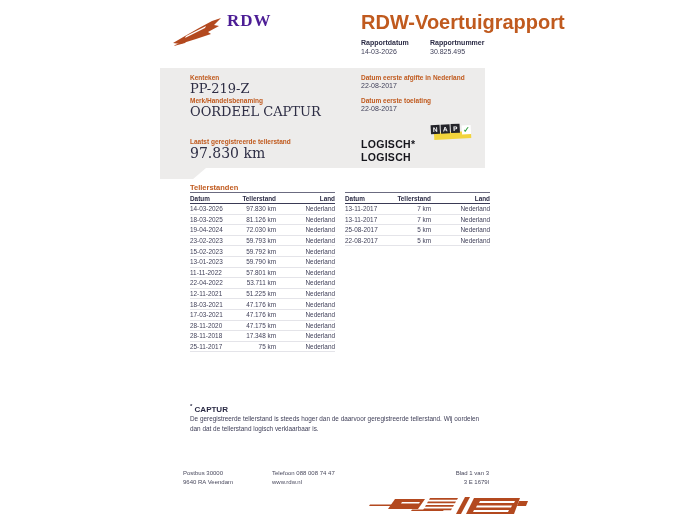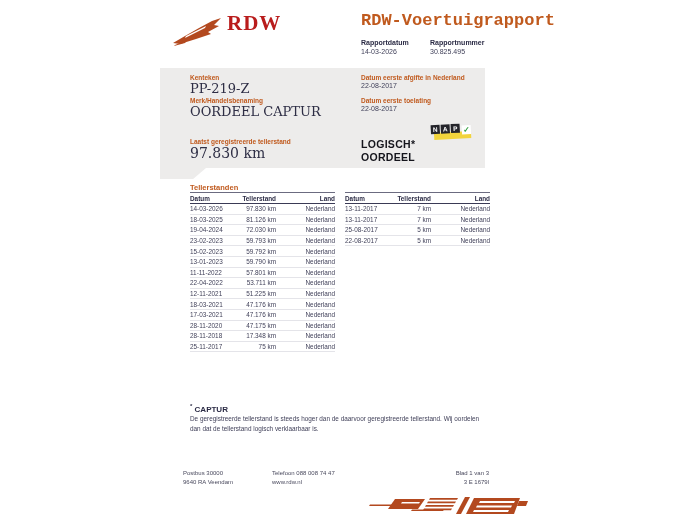--- a/index.html
+++ b/index.html
@@ -1,23 +1,23 @@
 <!DOCTYPE html>
 <html style="--accent: #C05A1E; --brand: #B3491F; --navy: #3F3F58; --navy-dark: #2B2B45; --box: #EDECEB; --nap-yellow: #F2D43C; --check-green: #2F9E3B;"><head>
 <meta charset="utf-8">
 <style>
   html,body{margin:0;padding:0;background:#fff;}
   .page{position:relative;width:685px;height:514px;background:#ffffff;overflow:hidden;
         font-family:"Liberation Sans",sans-serif;color:var(--navy);}
   .abs{position:absolute;}
 
   
-  .rdw-word{font-family:"Liberation Serif",serif;font-weight:600;font-size:21px;
-            letter-spacing:1px;color:#b91c1c;}
-  .doc-title{font-family:Liberation Mono, monospace;font-weight:bold;font-size:17px;color:var(--accent);}
+  .rdw-word{font-family:"Liberation Serif",serif;font-weight:600;font-size:17px;
+            letter-spacing:1px;color:#4c1d95;}
+  .doc-title{font-family:Liberation Sans, sans-serif;font-weight:bold;font-size:20px;color:var(--accent);}
   .meta-lbl{font-size:7px;font-weight:bold;color:var(--navy-dark);}
   .meta-val{font-size:7px;color:var(--navy);}
 
   
   .graybox{background:var(--box);}
   .graybox-tab{background:var(--box);clip-path:polygon(0 0,100% 0,72% 100%,0 100%);}
   .sum-lbl{font-size:6.5px;font-weight:bold;color:var(--accent);}
   .sum-val-serif{font-family:"DejaVu Serif",serif;font-size:13px;color:#2E2E45;}
   .sum-val-sm{font-size:7px;color:var(--navy);}
   .oordeel{font-size:10.5px;line-height:13px;font-weight:bold;color:#15151c;letter-spacing:.3px;}
@@ -79,21 +79,21 @@
   <div class="abs sum-lbl" style="left:190px;top:138px">Laatst geregistreerde tellerstand</div>
   <div class="abs sum-val-serif" style="left:190px;top:145px;font-size:14px">97.830 km</div>
 
   <div class="abs sum-lbl" style="left:361px;top:74px">Datum eerste afgifte in Nederland</div>
   <div class="abs sum-val-sm" style="left:361px;top:82px">22-08-2017</div>
   <div class="abs sum-lbl" style="left:361px;top:97px">Datum eerste toelating</div>
   <div class="abs sum-val-sm" style="left:361px;top:105px">22-08-2017</div>
 
   <div class="abs oordeel" style="left:361px;top:138px">
     <div>LOGISCH*</div>
-    <div>OORDEEL</div>
+    <div>LOGISCH</div>
   </div>
 
   <div class="abs nap" style="left:431px;top:123px">
     <div class="nap-shadow"></div>
     <span class="nap-sq" style="left:0">N</span>
     <span class="nap-sq" style="left:10px">A</span>
     <span class="nap-sq" style="left:20px">P</span>
     <span class="nap-check">✓</span>
   </div>
 

